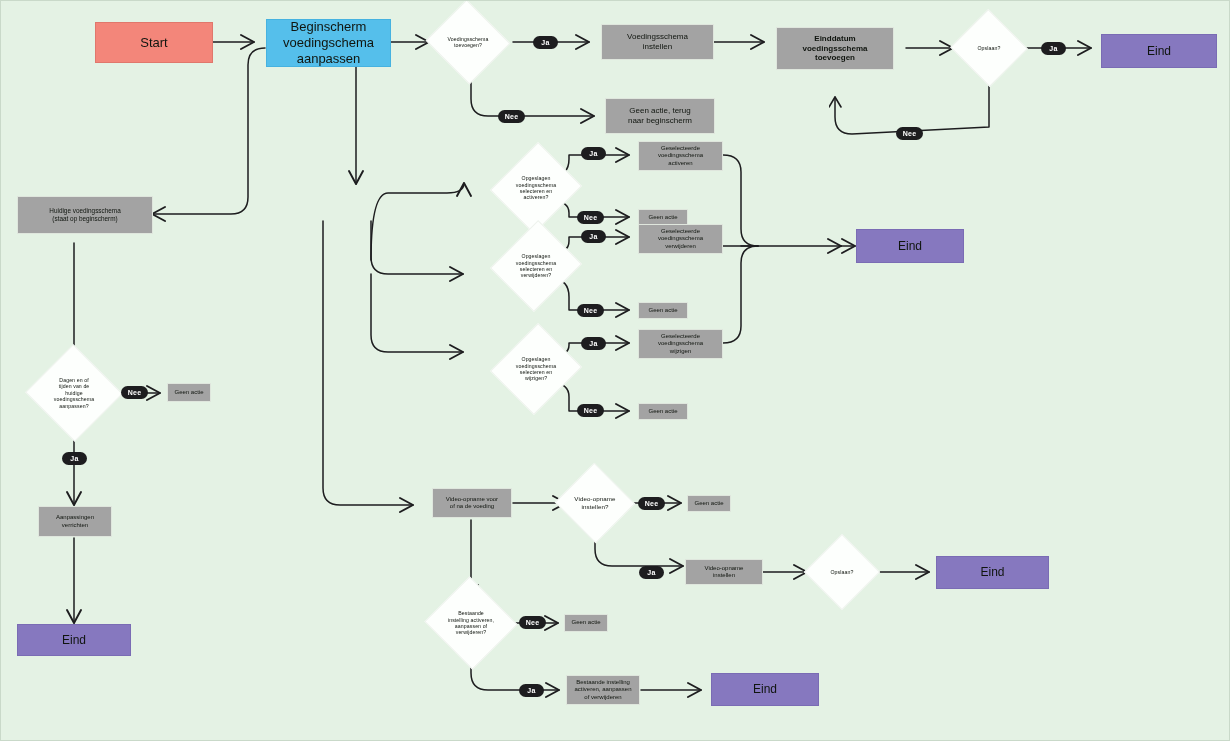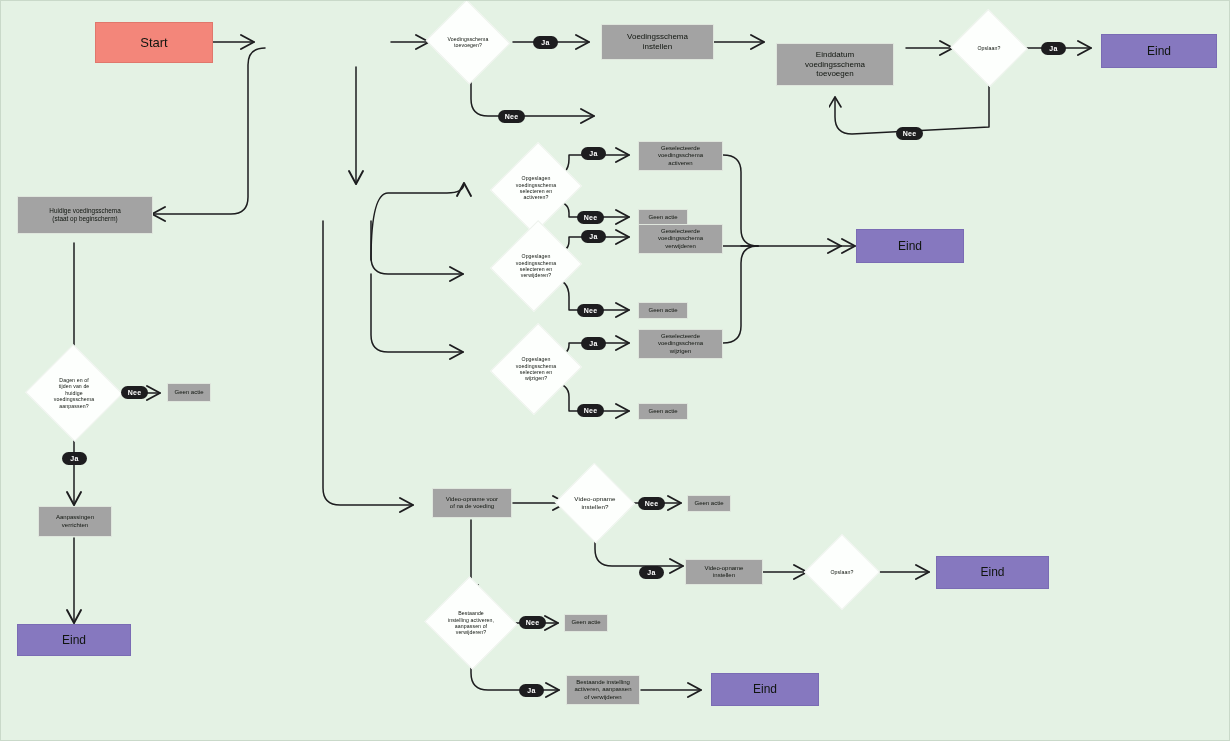--- a/index.html
+++ b/index.html
@@ -171,41 +171,46 @@
 
       <path d="M470,648 L470,672 Q470,689 487,689 L558,689" marker-end="url(#ahb)"></path>
 
       <path d="M640,689 L700,689" marker-end="url(#ahb)"></path>
 
     </g>
   </svg>
 
   <div class="node start" style="left:94px;top:21px;width:118px;height:41px;">Start</div>
 
+  <div class="node screen" style="left:265px;top:18px;width:125px;height:48px;">Beginscherm
+voedingschema
+aanpassen</div>
 
   <div class="node diamond" style="left:436px;top:12px;width:62px;height:58px;">
     <div class="dshape"></div>
     <div class="dtext">Voedingsschema
 toevoegen?</div>
   </div>
 
   <div class="node proc t8" style="left:600px;top:23px;width:113px;height:36px;">Voedingsschema
 instellen</div>
 
-  <div class="node proc t8" style="left:775px;top:42px;width:118px;height:43px;">Einddatum
+  <div class="node proc t8" style="left:775px;top:26px;width:118px;height:43px;font-weight:bold;">Einddatum
 voedingsschema
 toevoegen</div>
 
   <div class="node diamond" style="left:960px;top:20px;width:56px;height:54px;">
     <div class="dshape"></div>
     <div class="dtext">Opslaan?</div>
   </div>
 
   <div class="node end" style="left:1100px;top:33px;width:116px;height:34px;">Eind</div>
 
+  <div class="node proc t8" style="left:604px;top:97px;width:110px;height:36px;">Geen actie, terug
+naar beginscherm</div>
 
   <div class="node proc t7" style="left:16px;top:195px;width:136px;height:38px;">Huidige voedingsschema
 (staat op beginscherm)</div>
 
   <div class="node diamond" style="left:38px;top:358px;width:70px;height:68px;">
     <div class="dshape"></div>
     <div class="dtext">Dagen en of
 tijden van de
 huidige
 voedingsschema

